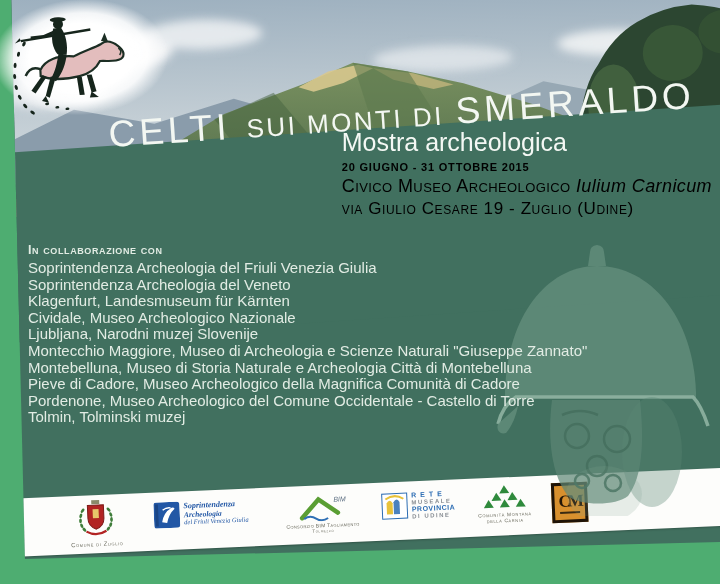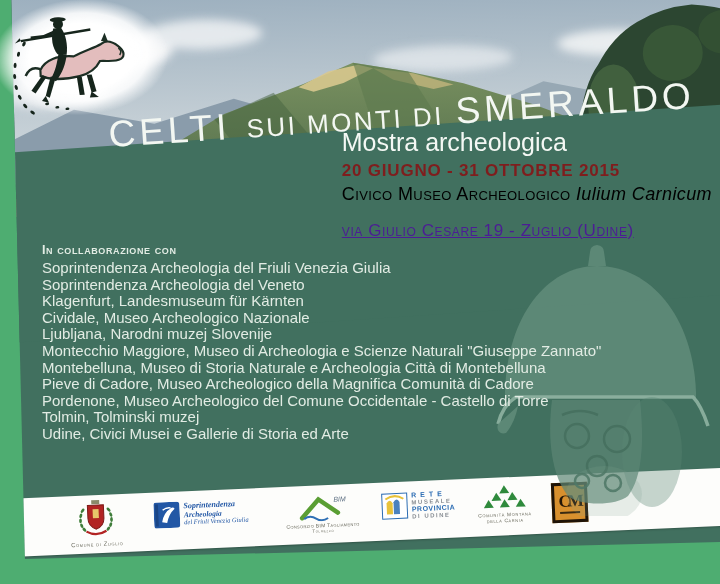--- a/index.html
+++ b/index.html
@@ -51,26 +51,26 @@
   .headline{position:absolute;left:108px;top:94px;width:600px;white-space:nowrap;
     transform:rotate(-3.85deg);color:#f3f7f2;}
   .headline .big{font-size:37px;letter-spacing:4px;}
   .headline .mid{font-size:26px;letter-spacing:2.5px;}
   .headline span{vertical-align:baseline;}
   .gap1{display:inline-block;width:16px;}
   .gap2{display:inline-block;width:12px;}
 
   .info{position:absolute;right:8px;top:129px;}
   .subtitle{font-size:25px;color:#f4f8f4;line-height:1.1;}
-  .dates{margin-top:4px;font-size:17px;font-weight:bold;color:#7f1d1d;letter-spacing:.8px;}
+  .dates{margin-top:4px;font-size:11px;font-weight:bold;color:#000000;letter-spacing:.8px;}
   .venue{margin-top:3px;font-size:18px;color:#000000;font-variant:small-caps;letter-spacing:.4px;}
   .venue .it{font-style:italic;font-variant:normal;}
-  .address{margin-top:16px;font-size:17px;color:#4c1d95;font-variant:small-caps;letter-spacing:.6px;text-decoration:underline;}
-
-  .collab{position:absolute;left:42px;top:243px;color:#e2ece4;}
+  .address{margin-top:2px;font-size:17px;color:#000000;font-variant:small-caps;letter-spacing:.6px;}
+
+  .collab{position:absolute;left:28px;top:243px;color:#e2ece4;}
   .collab .head{font-size:12.5px;font-weight:bold;font-variant:small-caps;letter-spacing:.6px;margin-bottom:3px;}
   .collab .row{font-size:15px;line-height:16.6px;white-space:nowrap;}
 </style>
 </head>
 <body>
 
 <div id="canvas">
 
   <div class="poster">
 
@@ -242,21 +242,20 @@
     <div class="row">Soprintendenza Archeologia del Friuli Venezia Giulia</div>
         <div class="row">Soprintendenza Archeologia del Veneto</div>
         <div class="row">Klagenfurt, Landesmuseum für Kärnten</div>
         <div class="row">Cividale, Museo Archeologico Nazionale</div>
         <div class="row">Ljubljana, Narodni muzej Slovenije</div>
         <div class="row">Montecchio Maggiore, Museo di Archeologia e Scienze Naturali "Giuseppe Zannato"</div>
         <div class="row">Montebelluna, Museo di Storia Naturale e Archeologia Città di Montebelluna</div>
         <div class="row">Pieve di Cadore, Museo Archeologico della Magnifica Comunità di Cadore</div>
         <div class="row">Pordenone, Museo Archeologico del Comune Occidentale - Castello di Torre</div>
         <div class="row">Tolmin, Tolminski muzej</div>
-        <div class="row">Udine, Civici Musei e Gallerie di Storia ed Arte</div>
       </div>
   </div>
 
   <div class="horseman-blob">
     <svg class="horseman-svg" width="150" height="112" viewBox="0 0 150 112">
       <g fill="#16251c">
         <ellipse cx="25" cy="35" rx="2.6" ry="1.5" transform="rotate(-60 25 35)"></ellipse>
         <ellipse cx="19" cy="45" rx="2.6" ry="1.5" transform="rotate(-75 19 45)"></ellipse>
         <ellipse cx="15" cy="56" rx="2.6" ry="1.5" transform="rotate(-85 15 56)"></ellipse>
         <ellipse cx="14" cy="67" rx="2.6" ry="1.5" transform="rotate(-95 14 67)"></ellipse>

